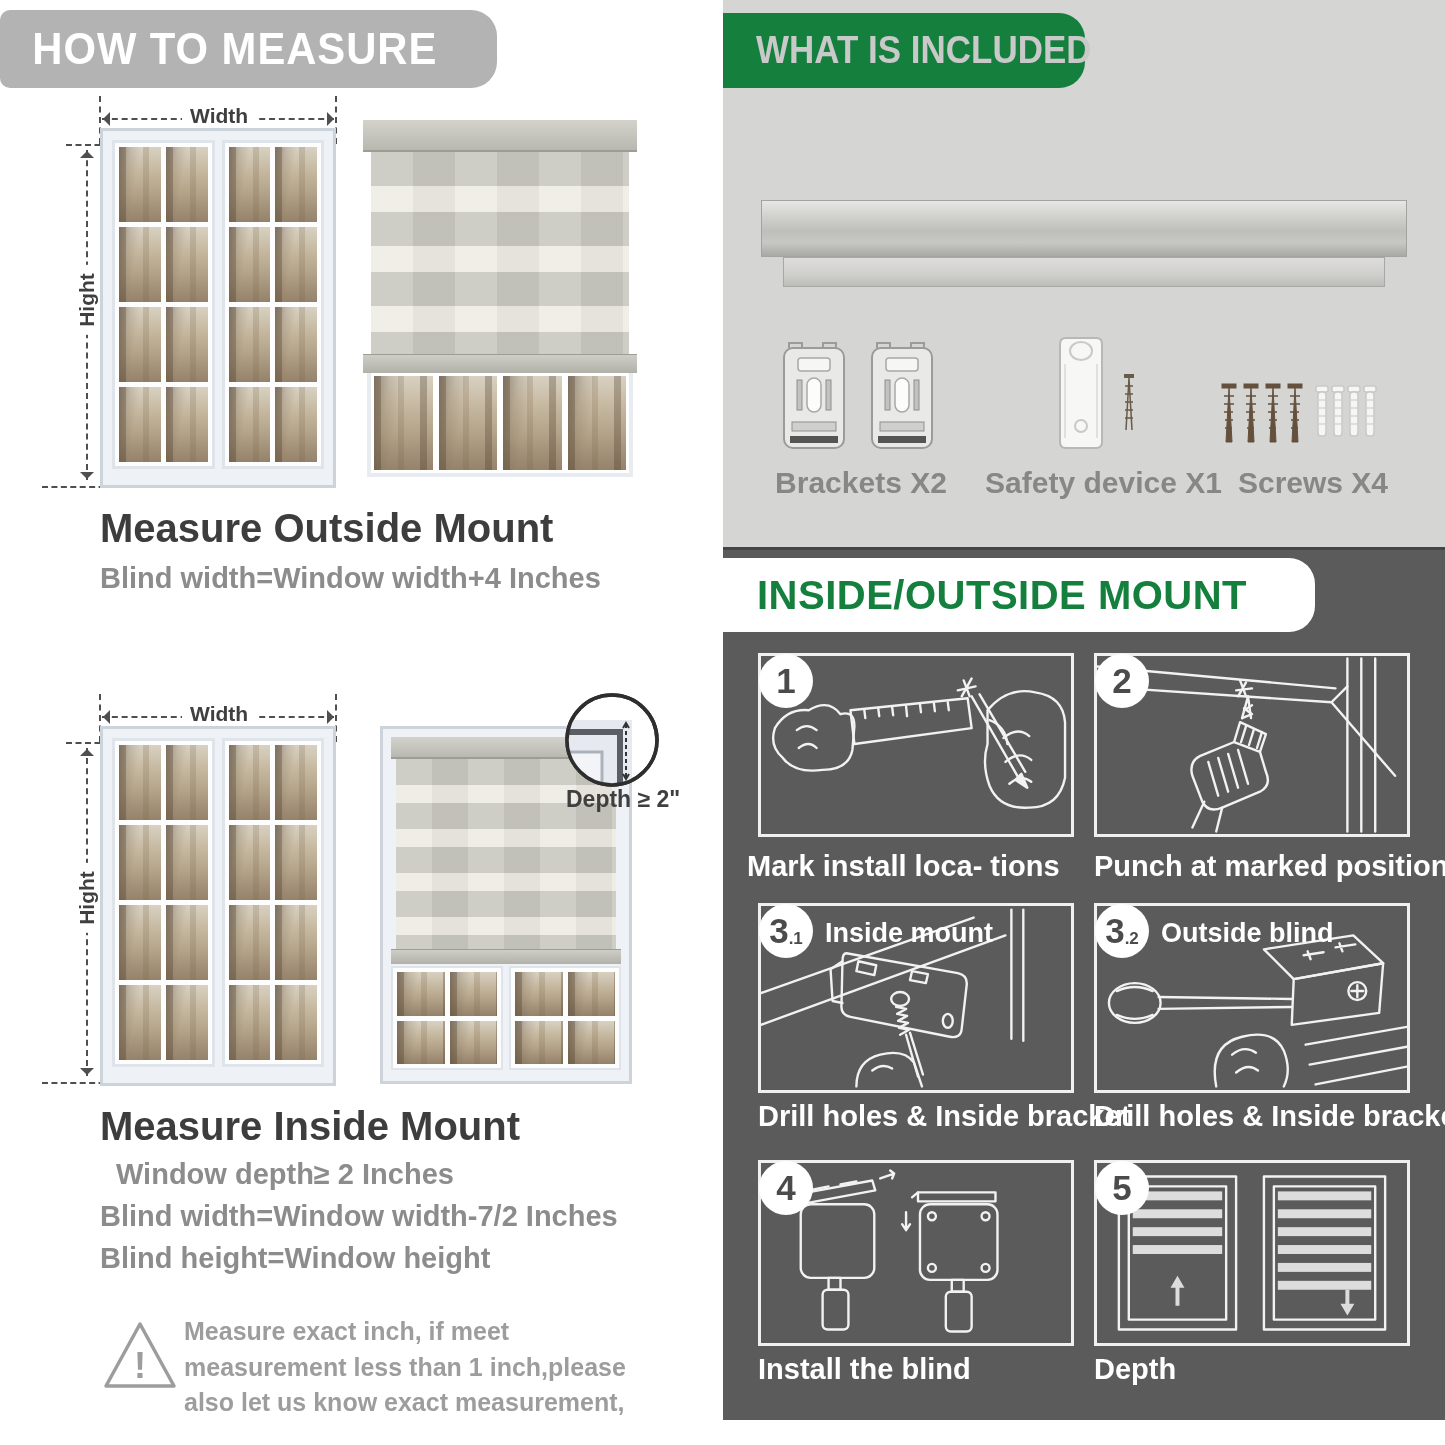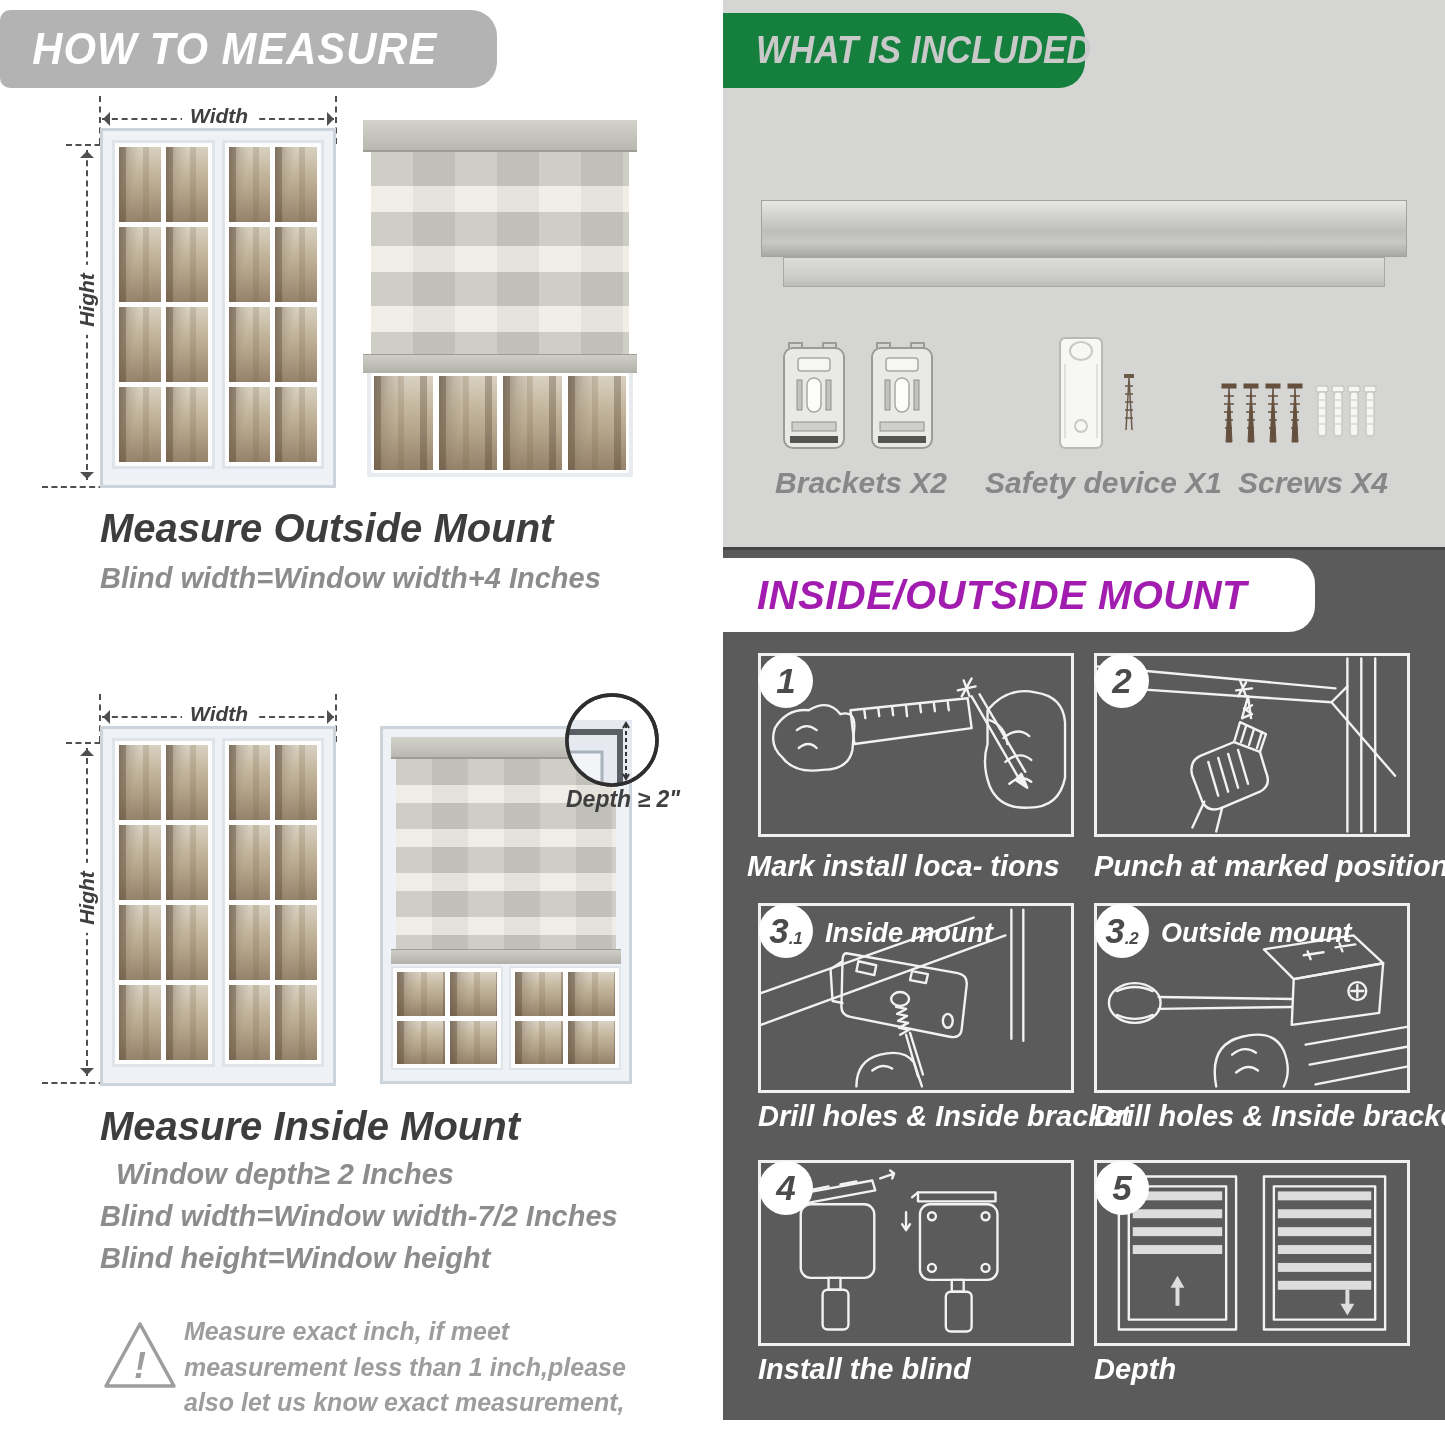--- a/index.html
+++ b/index.html
@@ -1,17 +1,17 @@
 <!DOCTYPE html>
 <html><head>
 <meta charset="utf-8">
 <style>
   html,body{margin:0;padding:0;background:#fff;}
   .canvas{position:relative;width:1445px;height:1420px;background:#fff;overflow:hidden;
-          font-family:"Liberation Sans",sans-serif;font-style:italic;}
+          font-family:"Liberation Sans",sans-serif;}
   .abs{position:absolute;}
 
   
   .hdr-gray{position:absolute;left:0;top:10px;width:497px;height:78px;background:#b3b3b3;
             border-radius:10px 26px 26px 10px;display:flex;align-items:center;}
   .hdr-gray span{color:#fff;font-weight:bold;font-size:44px;letter-spacing:1px;padding-left:34px;
                  transform:scaleX(.95);transform-origin:left center;white-space:nowrap;}
 
   .sec-title{position:absolute;left:100px;color:#3d3d3d;font-weight:bold;font-size:40px;white-space:nowrap;text-align:center;}
   .sec-line{position:absolute;left:100px;color:#8c8c8c;font-weight:bold;font-size:29px;white-space:nowrap;}
@@ -63,21 +63,21 @@
          background:linear-gradient(180deg,#e7e7e5 0%,#d3d3d0 25%,#bebebb 55%,#c8c8c5 75%,#a8a8a5 100%);}
   .cbar2{position:absolute;left:60px;top:257px;width:602px;height:30px;border:1px solid #a8a8a5;box-sizing:border-box;
          background:linear-gradient(180deg,#dedddb 0%,#cfcfcc 60%,#bcbcb9 100%);}
   .item-label{position:absolute;top:466px;color:#878787;font-weight:bold;font-size:30px;text-align:center;white-space:nowrap;}
 
   
   .mount-panel{position:absolute;left:723px;top:547px;width:722px;height:898px;background:#5b5b5b;
                border-top:3px solid #454545;box-sizing:border-box;}
   .hdr-white2{position:absolute;left:0;top:8px;width:592px;height:74px;background:#fff;
               border-radius:0 26px 26px 0;display:flex;align-items:center;}
-  .hdr-white2 span{color:#a21caf;font-weight:bold;font-size:40px;padding-left:34px;letter-spacing:.5px;white-space:nowrap;}
+  .hdr-white2 span{color:#15803d;font-weight:bold;font-size:40px;padding-left:34px;letter-spacing:.5px;white-space:nowrap;}
 
   .stepbox{position:absolute;width:316px;border:3px solid #f0f0f0;box-sizing:border-box;}
   .badge{position:absolute;top:-2px;left:-2px;width:54px;height:54px;border-radius:50%;background:#fff;
          color:#4b4b4b;font-weight:bold;font-size:35px;display:flex;align-items:center;justify-content:center;}
   .badge .sub{font-size:17px;margin-top:16px;}
   .steptitle{position:absolute;left:64px;top:12px;color:#fff;font-weight:bold;font-size:27px;white-space:nowrap;}
   .caption{position:absolute;color:#fff;font-weight:bold;font-size:29px;white-space:nowrap;}
 
   svg.art{position:absolute;inset:0;width:100%;height:100%;stroke:#f2f2f2;fill:none;
           stroke-width:2.4;stroke-linecap:round;stroke-linejoin:round;}
@@ -401,21 +401,21 @@
         <path d="M20,82 q18,-8 36,0 M20,106 q18,8 36,0"></path>
         <path d="M62,88 L196,90 M62,100 L196,98"></path>
         <path d="M120,178 Q112,136 146,128 Q178,120 188,142 Q196,162 188,178"></path>
         <path d="M136,146 q12,-10 24,-2 M140,164 q12,-10 22,-2"></path>
         <path d="M210,136 L312,118 M214,156 L312,138 M220,176 L312,158"></path>
       </svg>
       <div class="badge">
           <span>3</span>
           <span class="sub">.2</span>
         </div>
-      <div class="steptitle">Outside mount</div>
+      <div class="steptitle">Outside blind</div>
     </div>
     <div class="caption" style="left:371px;top:550px;">Drill holes &amp;  Inside bracket</div>
 
     <div class="stepbox" style="left:35px;top:610px;height:186px;">
       <svg class="art" viewBox="0 0 312 178">
         <path d="M36,30 L112,16 L115,26 L39,40 Z"></path>
         <path d="M48,26 l20,-4 M80,20 l16,-3"></path>
         <path d="M120,14 l14,-5 M130,6 l4,3 l-2,5"></path>
         <rect x="40" y="40" width="74" height="74" rx="10"></rect>
         <rect x="68" y="114" width="12" height="12"></rect>

